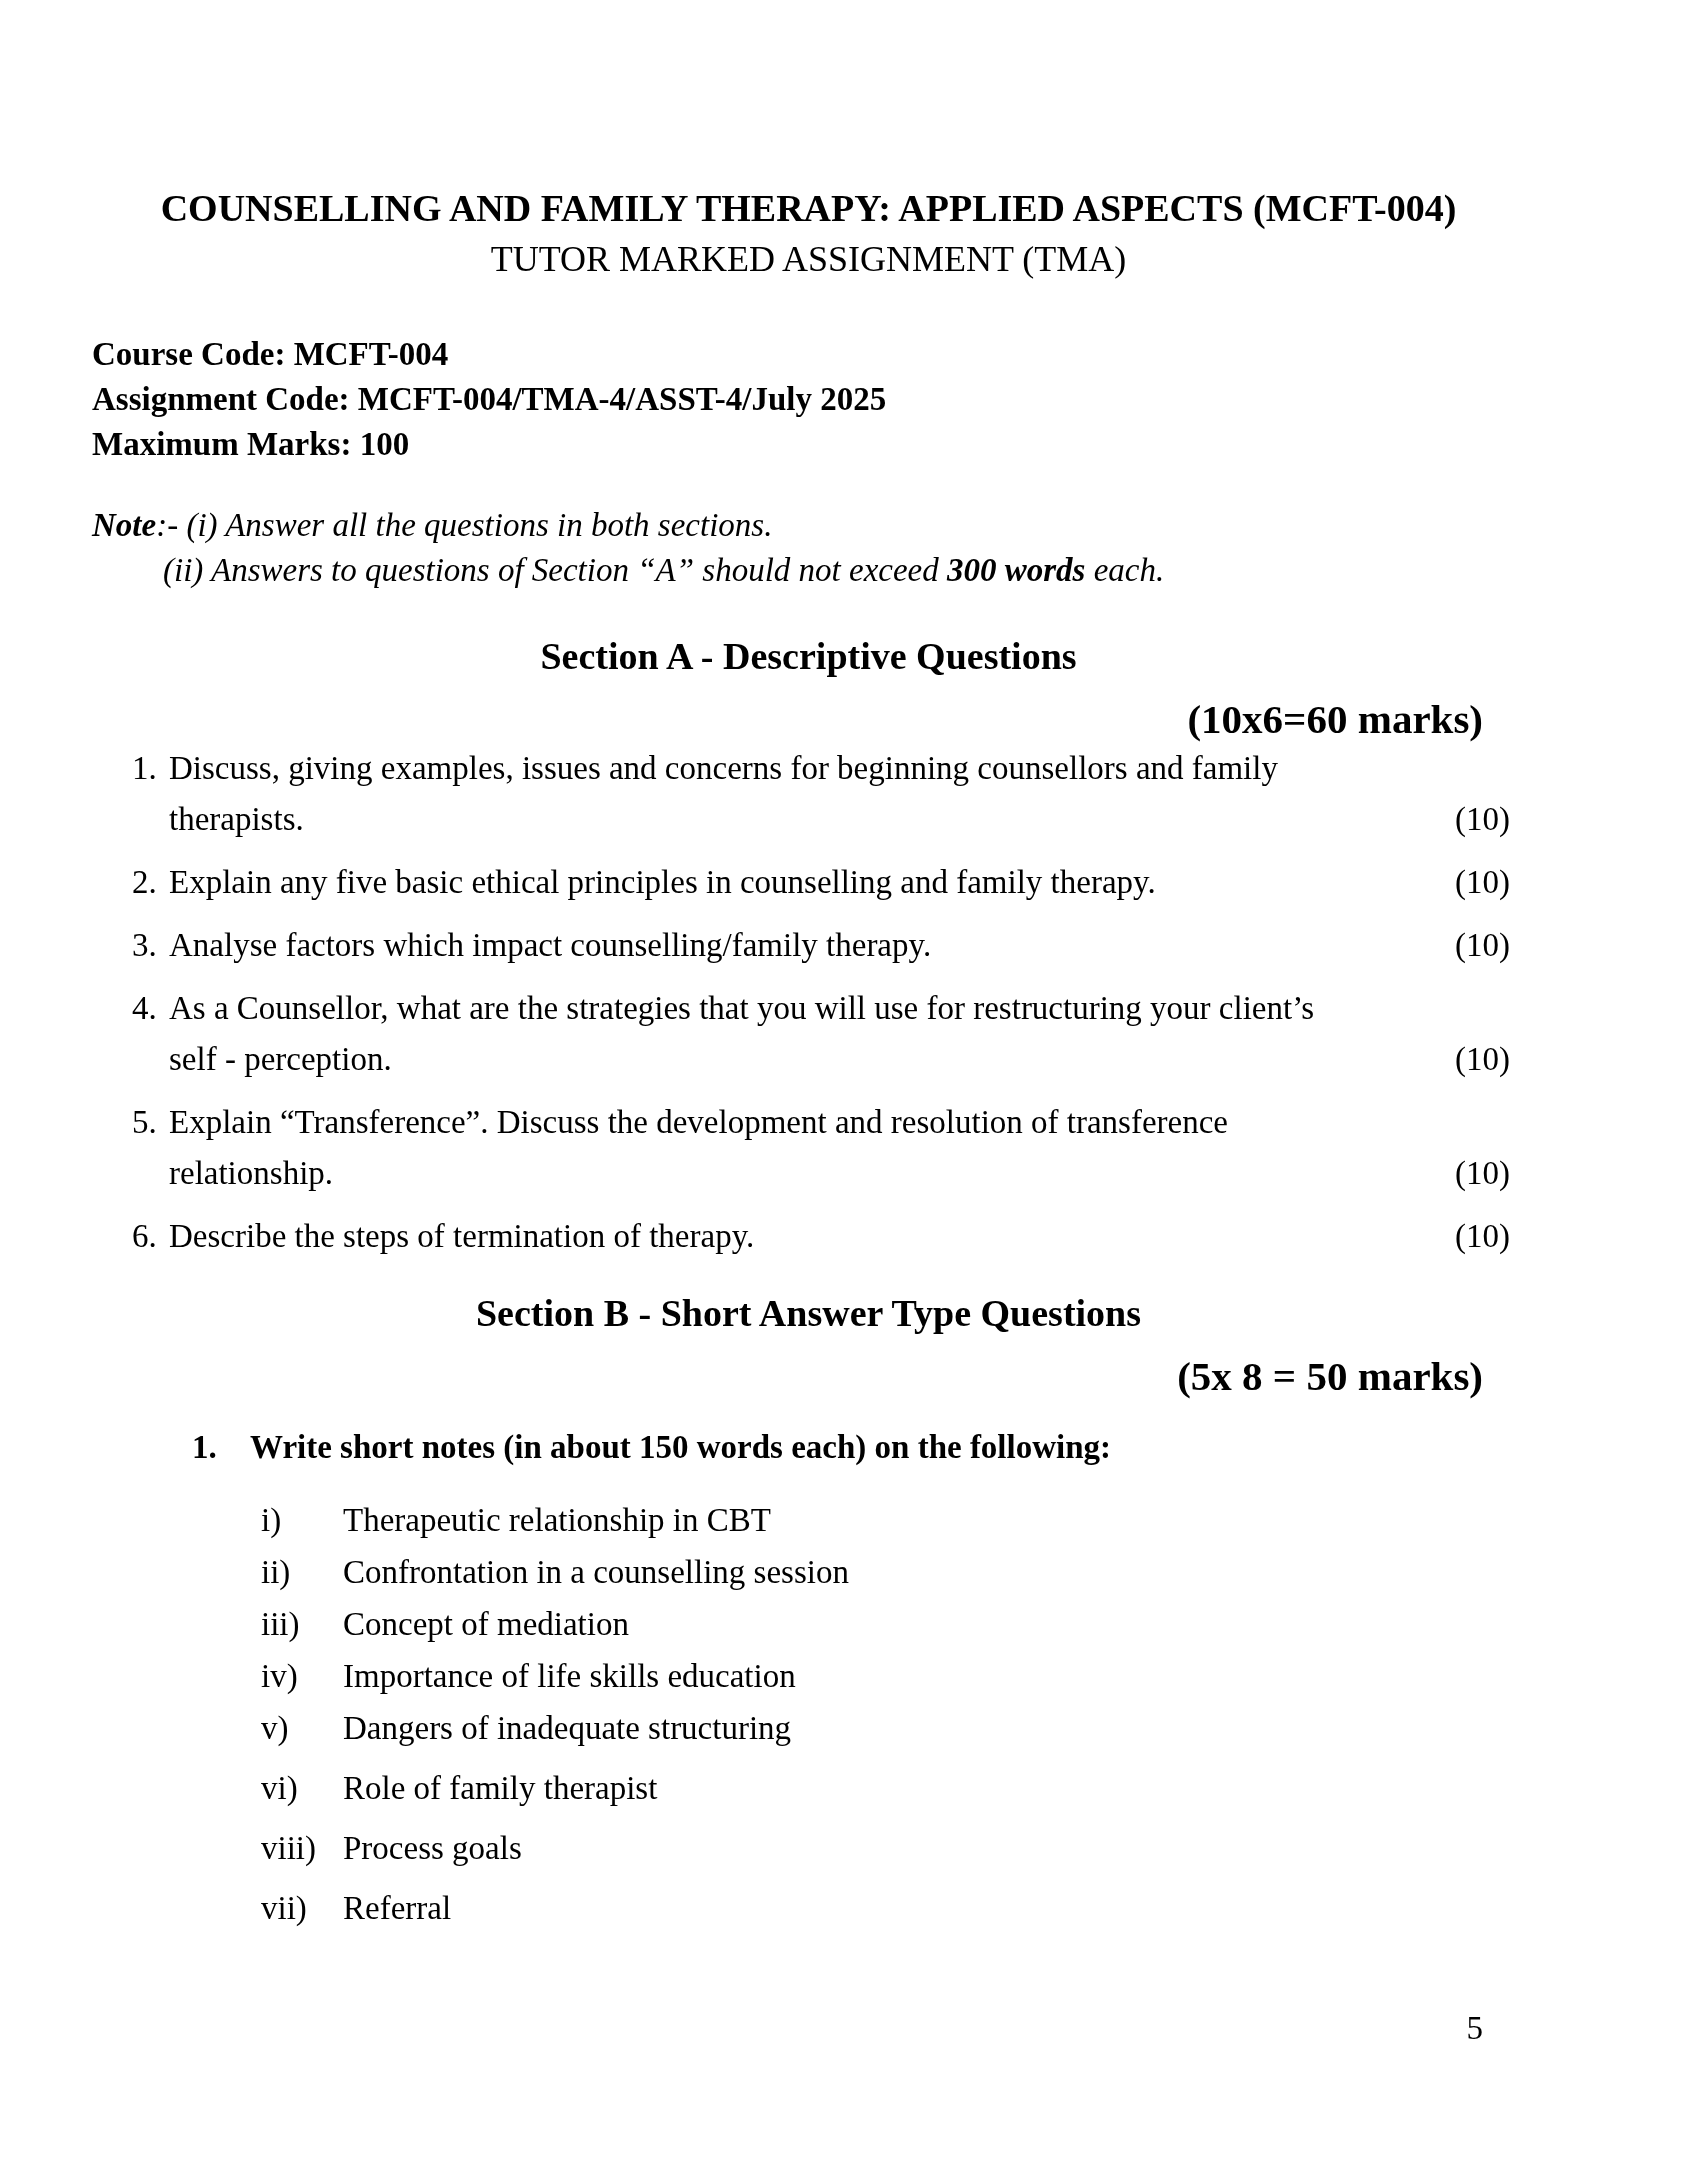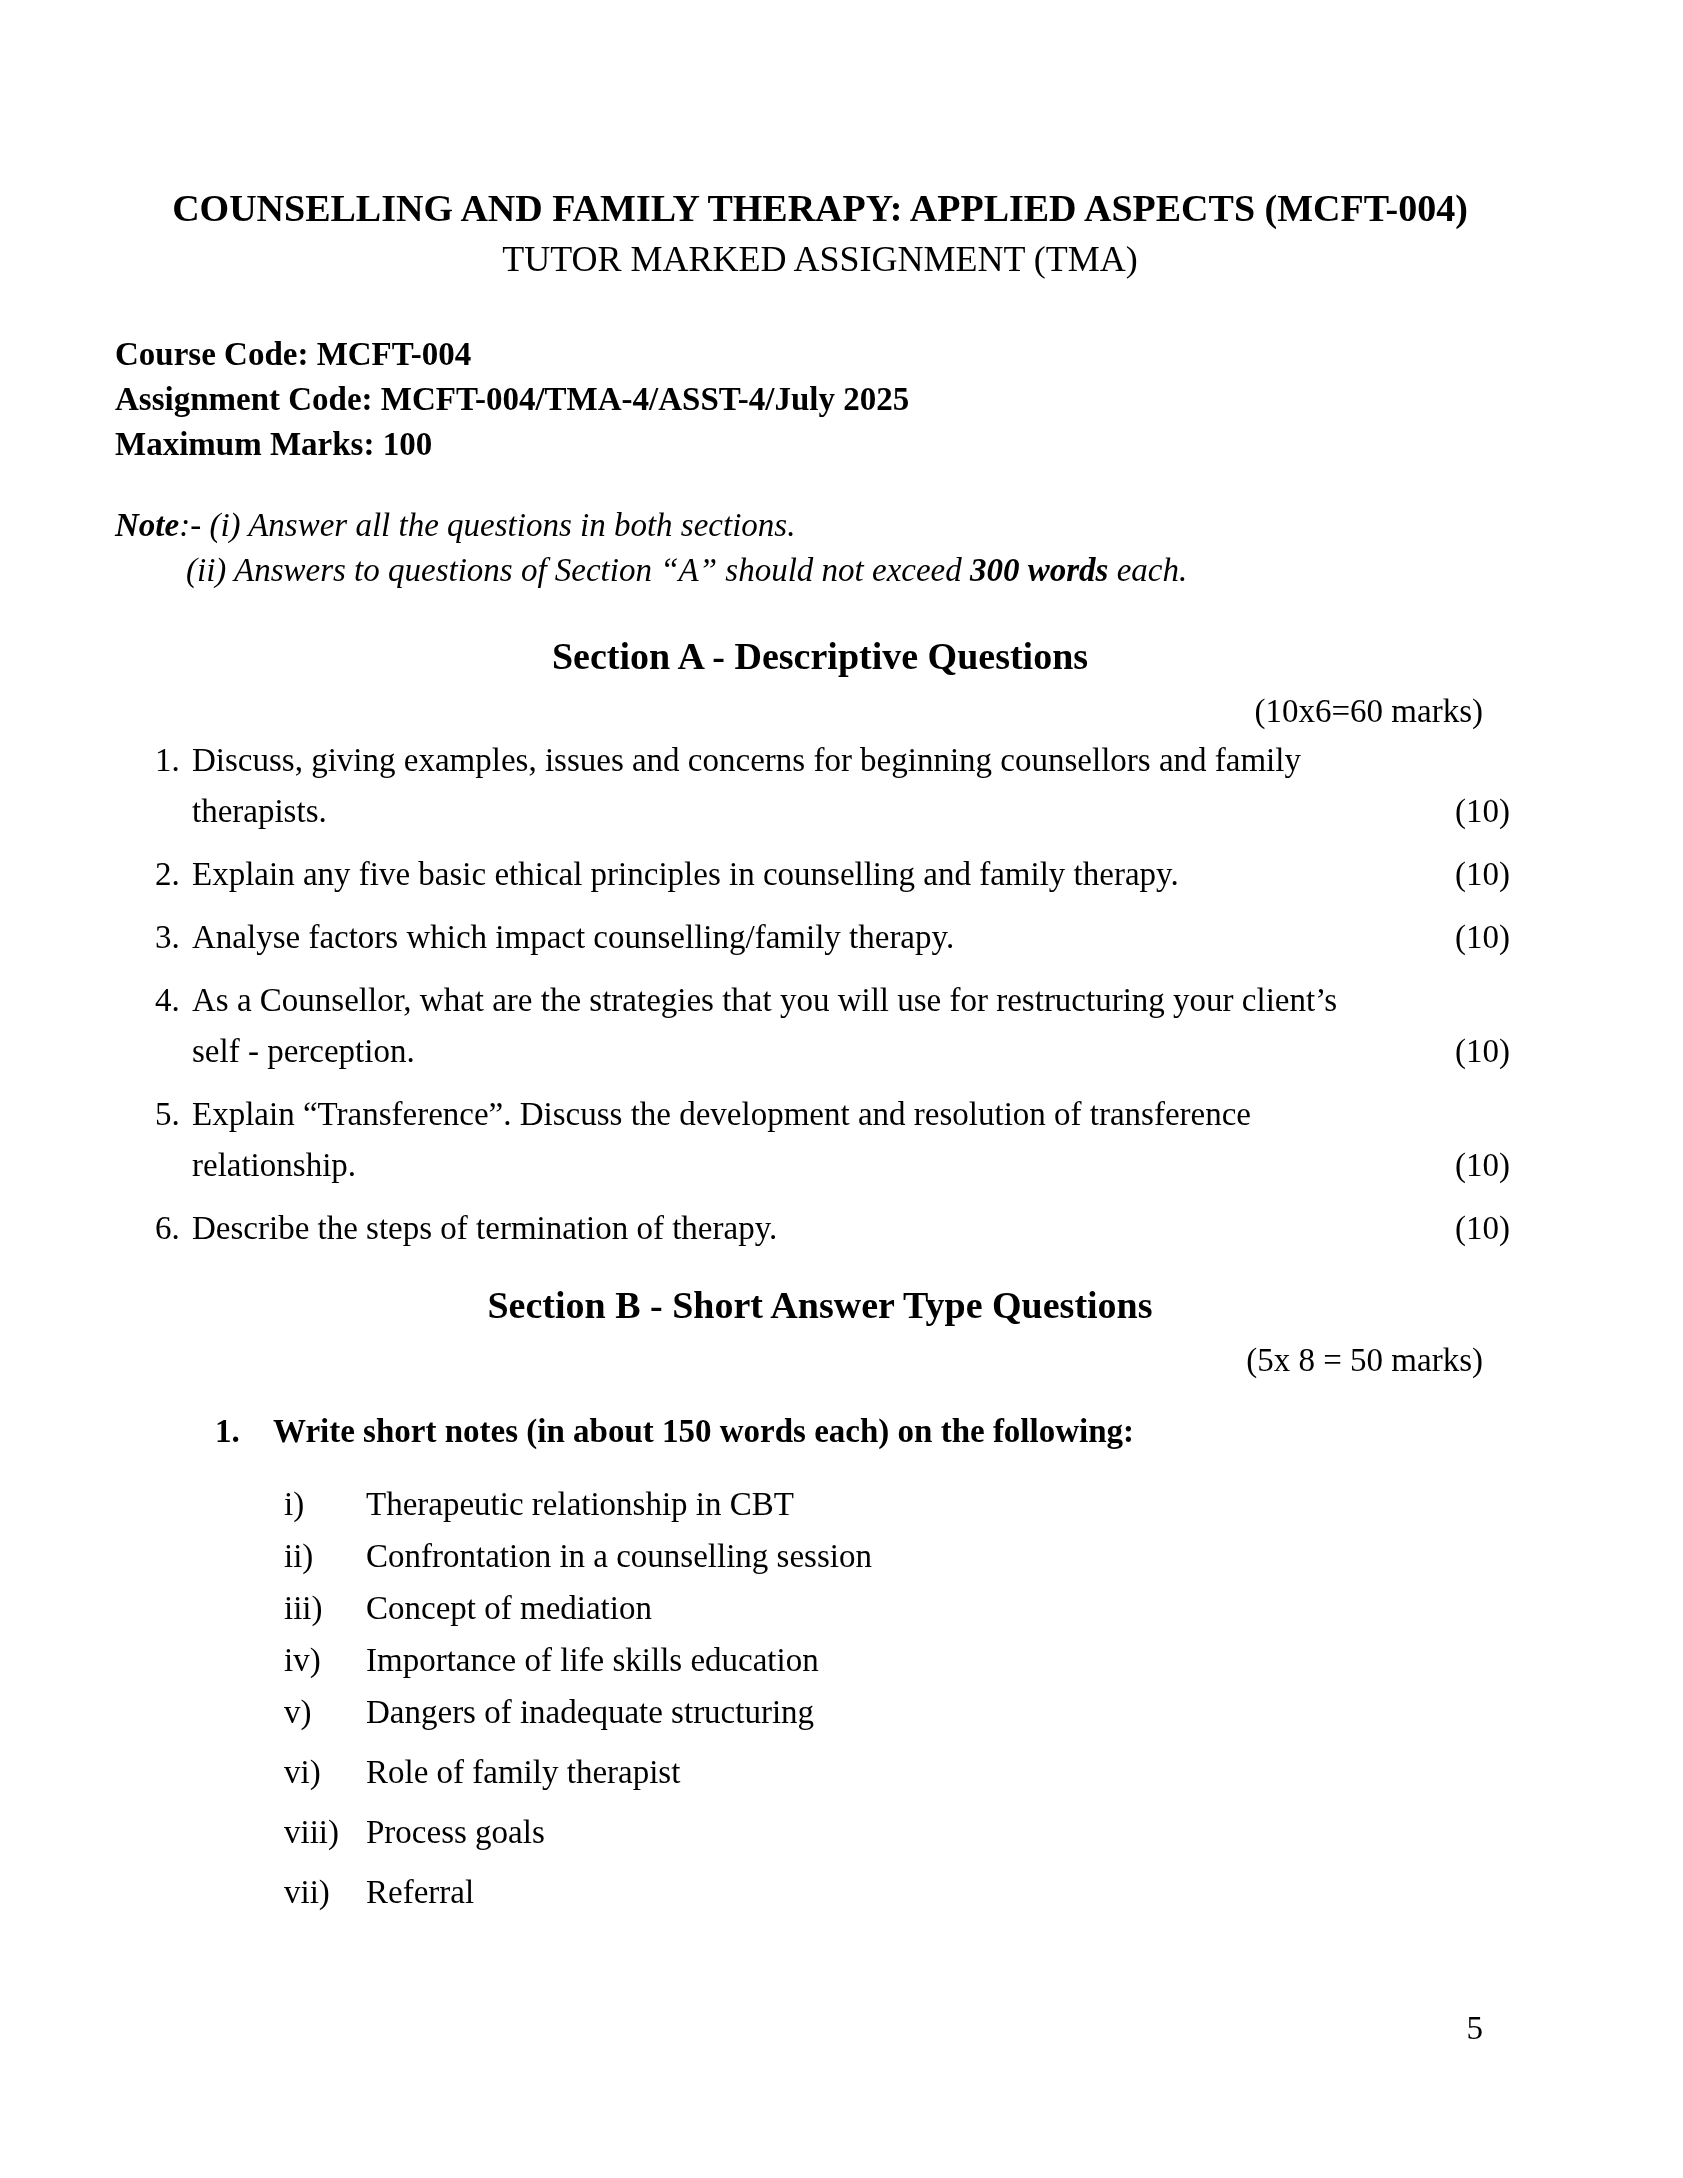--- a/index.html
+++ b/index.html
@@ -8,21 +8,21 @@
     background: #ffffff;
   }
   .page {
     position: relative;
     width: 1683px;
     height: 2178px;
     background: #ffffff;
     color: #000000;
     font-family: "Liberation Serif", "DejaVu Serif", serif;
     box-sizing: border-box;
-    padding: 186px 158px 0 115px;
+    padding: 186px 158px 0 92px;
     overflow: hidden;
   }
   .doc-title {
     font-size: 38px;
     font-weight: bold;
     text-align: center;
     line-height: 1.2;
   }
   .doc-subtitle {
     font-size: 36px;
@@ -51,25 +51,25 @@
   .sec-heading {
     font-size: 38px;
     font-weight: bold;
     text-align: center;
     line-height: 46px;
     margin-top: 40px;
   }
   .sec-heading.b { margin-top: 28px; }
   .marks-note {
     text-align: right;
-    font-weight: normal;
-    font-size: 33px;
+    font-weight: bold;
+    font-size: 41px;
     line-height: 40px;
     padding-right: 42px;
-    margin-top: 12px;
+    margin-top: 20px;
   }
   .questions {
     margin-top: 4px;
     font-size: 33px;
   }
   .q {
     position: relative;
     padding-left: 40px;
     line-height: 51px;
     margin-bottom: 12px;

